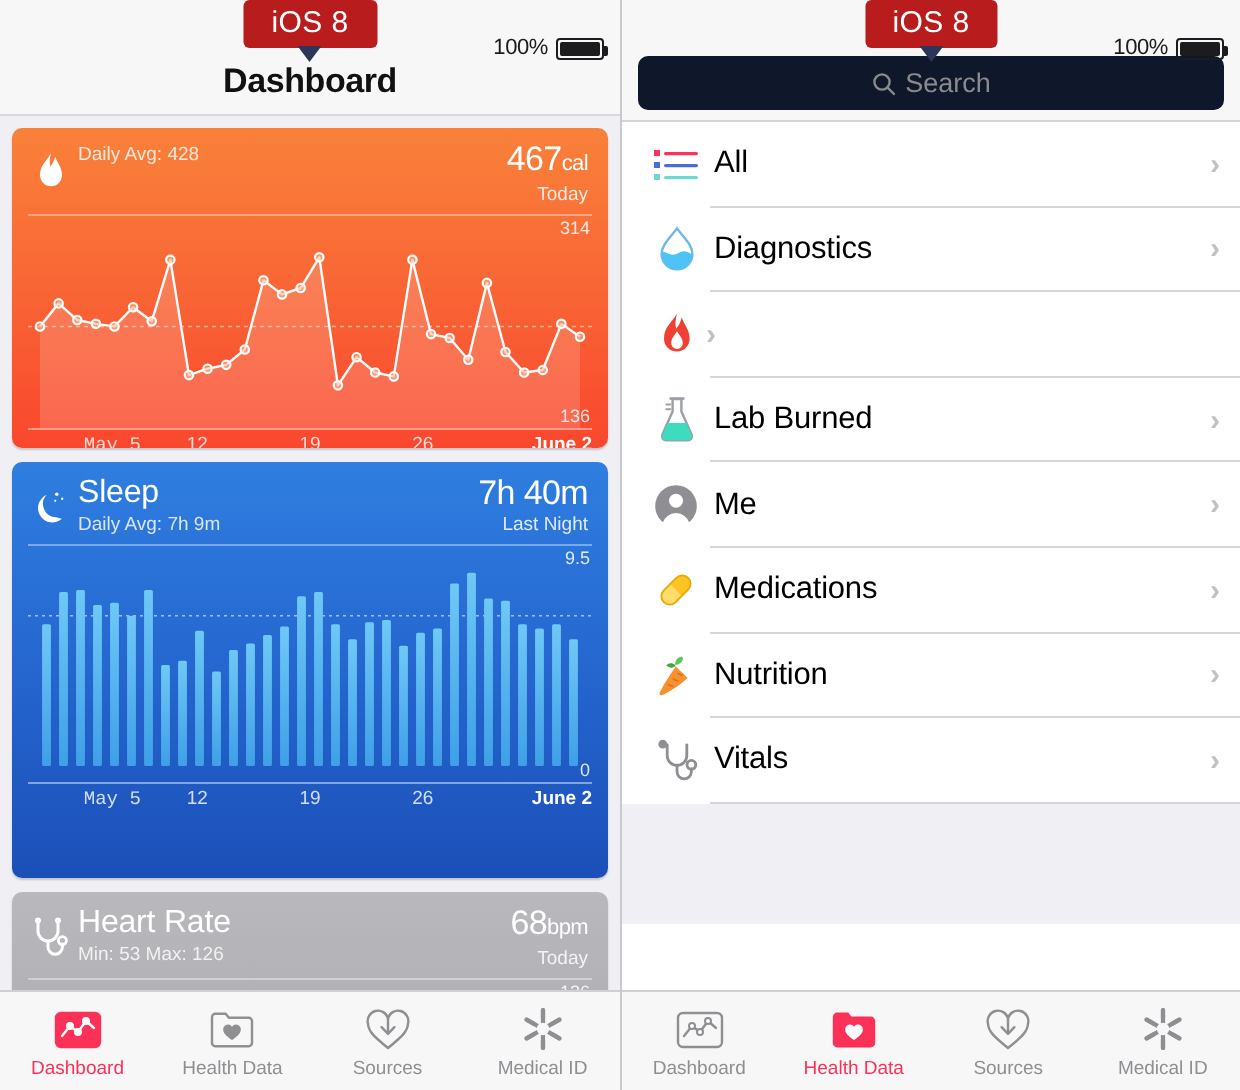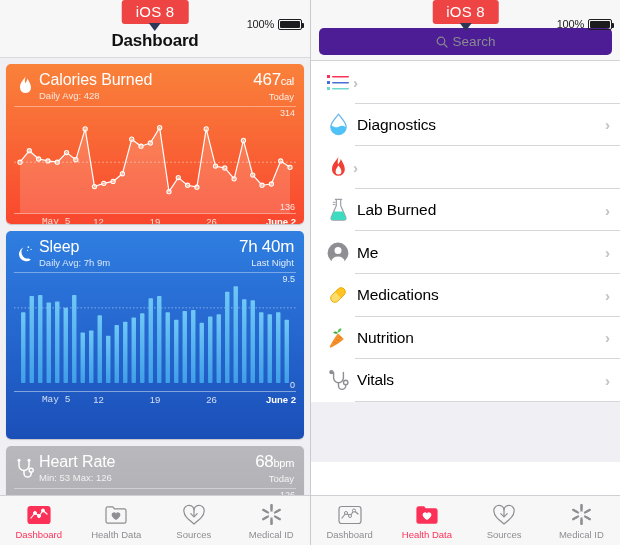--- a/index.html
+++ b/index.html
@@ -25,21 +25,21 @@
   .wifi { margin-left:4px; display:block; }
   .sb-right { margin-left:auto; display:flex; align-items:center; gap:4px; }
   .sb-pct { font-size:11px; color:#1c1c1e; letter-spacing:-0.2px; }
   .batt { width:24px; height:11px; border:1px solid #1c1c1e; border-radius:2px; position:relative; padding:1px; }
   .batt::after { content:""; position:absolute; right:-3px; top:3px; width:2px; height:5px; background:#1c1c1e; border-radius:0 1px 1px 0; }
   .batt i { display:block; height:100%; width:100%; background:#1c1c1e; border-radius:1px; }
 
   
   .ios-badge {
     position:absolute; top:0px; left:50%; transform:translateX(-50%);
-    background:#ef4444; color:#ffffff;
+    background:#b91c1c; color:#ffffff;
     font-size:15px; padding:3px 14px 4px; border-radius:3px;
     z-index:40; letter-spacing:0.2px; white-space:nowrap;
   }
   .ios-badge::after {
     content:""; position:absolute; left:50%; margin-left:-6px; bottom:-7px;
     border-left:6px solid transparent; border-right:6px solid transparent;
     border-top:8px solid #2d3657;
   }
 
   
@@ -90,21 +90,21 @@
     display:flex; align-items:center;
   }
   .tab { flex:1; text-align:center; }
   .tab .t-ico { height:26px; display:flex; align-items:center; justify-content:center; }
   .tab .t-lab { font-size:9.5px; color:#8e8e93; margin-top:1px; }
   .tab.active .t-lab { color:#fc3158; }
 
   
   .searchwrap { height:37px; background:#f7f7f7; padding:4px 8px 6px; border-bottom:1px solid #d3d3d7; }
   .searchbox {
-    height:27px; background:#4c1d95; border-radius:5px;
+    height:27px; background:#0f172a; border-radius:5px;
     display:flex; align-items:center; justify-content:center; gap:5px;
   }
   .search-ph { font-size:13.5px; color:#8a8a8f; }
 
   
   .list { height:calc(545px - 24px - 37px - 50px); overflow:hidden; background:#fff; }
   .row { height:42.6px; display:flex; align-items:center; padding:0 10px 0 12px; position:relative; }
   .row::after {
     content:""; position:absolute; left:44px; right:0; bottom:0; height:1px; background:#d6d6da;
   }
@@ -153,21 +153,20 @@
     <div class="dash">
 
       <div class="card calories">
         <div class="card-head">
           <div class="card-icon">
             <svg width="15" height="21" viewBox="0 0 15 21">
                 <path d="M7.5 0.6 C5 5 2 6.6 2 11.6 a5.5 5.5 0 0 0 11 0 C13 7.4 10.4 5.2 9.6 2.4 C9 4.6 8.2 6 7.2 7.2 C6.6 5.4 6.9 2.8 7.5 0.6 Z" fill="#ffffff"></path>
               </svg>
           </div>
           <div class="card-titles">
-            <div class="card-title">Calories Burned</div>
             <div class="card-sub">Daily Avg: 428</div>
           </div>
           <div class="card-vals">
             <div class="card-val"><span>467</span><small>cal</small></div>
             <div class="card-when">Today</div>
           </div>
         </div>
         <div class="card-rule"></div>
         <div class="chart-wrap">
           <span class="chart-max">314</span>
@@ -471,20 +470,21 @@
           <div class="row-ico">
             <svg width="22" height="18" viewBox="0 0 22 18">
               <rect x="0" y="2" width="3" height="3" fill="#fc3158"></rect>
               <rect x="5" y="3" width="17" height="1.6" rx="0.8" fill="#fc3158"></rect>
               <rect x="0" y="8" width="3" height="3" fill="#4a6fd4"></rect>
               <rect x="5" y="9" width="17" height="1.6" rx="0.8" fill="#4a6fd4"></rect>
               <rect x="0" y="14" width="3" height="3" fill="#6fd8d0"></rect>
               <rect x="5" y="15" width="17" height="1.6" rx="0.8" fill="#6fd8d0"></rect>
             </svg>
           </div>
+          <div class="row-lab">All</div>
           <div class="chev">›</div>
         </div>
         <div class="row">
           <div class="row-ico">
             <svg width="19" height="23" viewBox="0 0 19 23">
               <clipPath id="dclip">
                 <path d="M9.5 1.2 C6 6 1.8 9.4 1.8 14 a7.7 7.7 0 0 0 15.4 0 C17.2 9.4 13 6 9.5 1.2 Z"></path>
               </clipPath>
               <path d="M9.5 1.2 C6 6 1.8 9.4 1.8 14 a7.7 7.7 0 0 0 15.4 0 C17.2 9.4 13 6 9.5 1.2 Z" fill="#ffffff" stroke="#6cb8e8" stroke-width="1.2"></path>
               <g clip-path="url(#dclip)">

